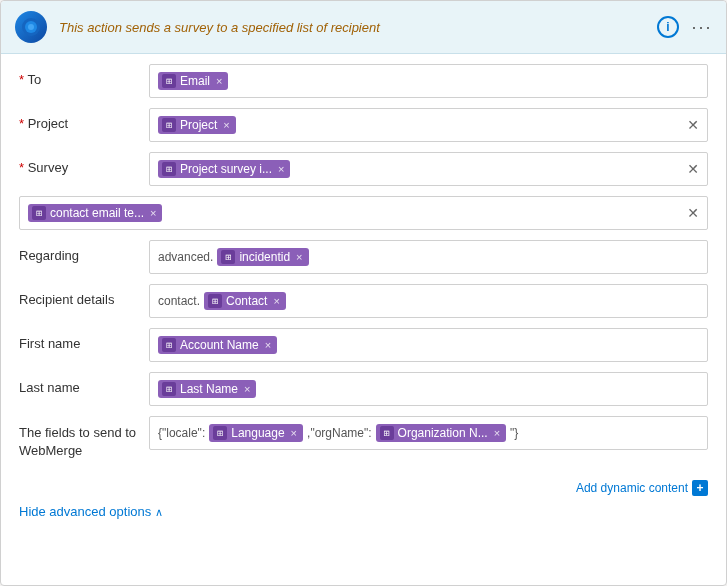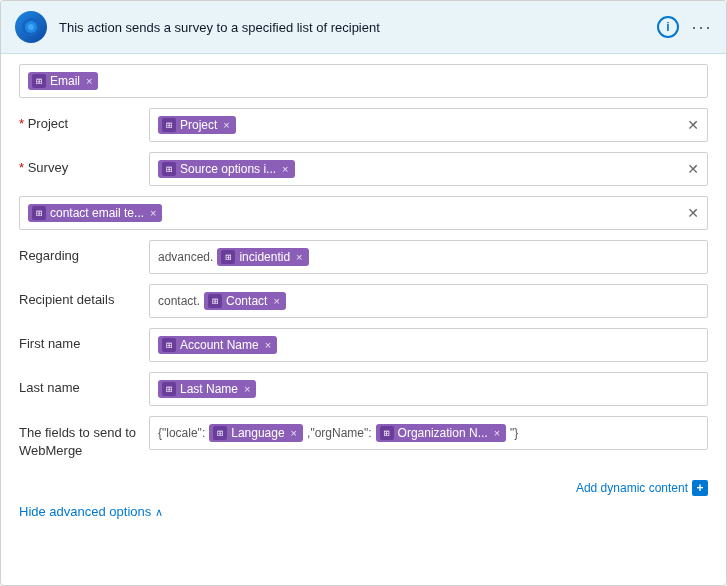--- a/index.html
+++ b/index.html
@@ -39,21 +39,22 @@
       align-items: center;
       justify-content: center;
       color: white;
       font-size: 16px;
       font-weight: bold;
       flex-shrink: 0;
     }
     .header-title {
       flex: 1;
       font-size: 13px;
-      color: #0f172a;
+      color: #a16207;
+      font-style: italic;
     }
     .header-info-icon {
       width: 22px;
       height: 22px;
       border-radius: 50%;
       border: 2px solid #0078d4;
       color: #0078d4;
       display: flex;
       align-items: center;
       justify-content: center;
@@ -225,20 +226,23 @@
       </svg>
     </div>
     <span class="header-title">This action sends a survey to a specified list of recipient</span>
     <div class="header-info-icon">i</div>
     <div class="header-more-icon">···</div>
   </div>
 
   <div class="card-body">
 
     <div class="form-row">
+      <div class="form-label">
+        <span class="required">* </span><span>To</span>
+      </div>
       <div class="form-field">
         <span class="token">
           <span class="token-icon">⊞</span>
           <span>Email</span>
           <span class="token-close">×</span>
         </span>
       </div>
     </div>
 
     <div class="form-row">
@@ -255,21 +259,21 @@
       </div>
     </div>
 
     <div class="form-row">
       <div class="form-label">
         <span class="required">* </span><span>Survey</span>
       </div>
       <div class="form-field">
         <span class="token">
           <span class="token-icon">⊞</span>
-          <span>Source options i...</span>
+          <span>Project survey i...</span>
           <span class="token-close">×</span>
         </span>
         <span class="clear-btn">✕</span>
       </div>
     </div>
 
     <div class="form-row">
       <div class="form-field">
         <span class="token">
           <span class="token-icon">⊞</span>

